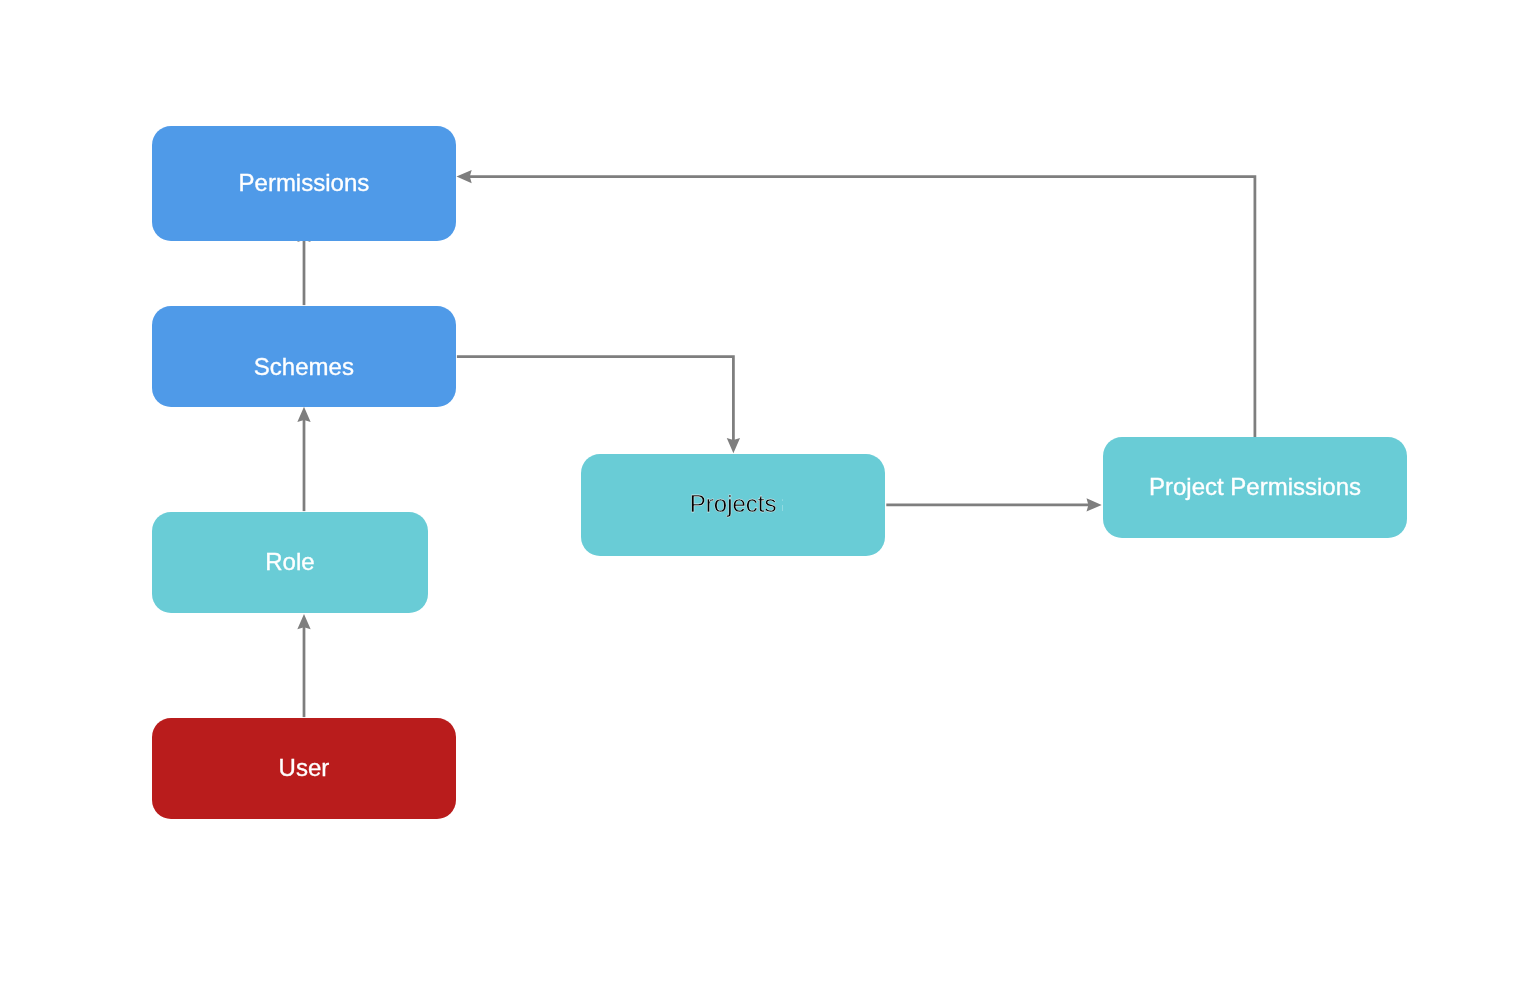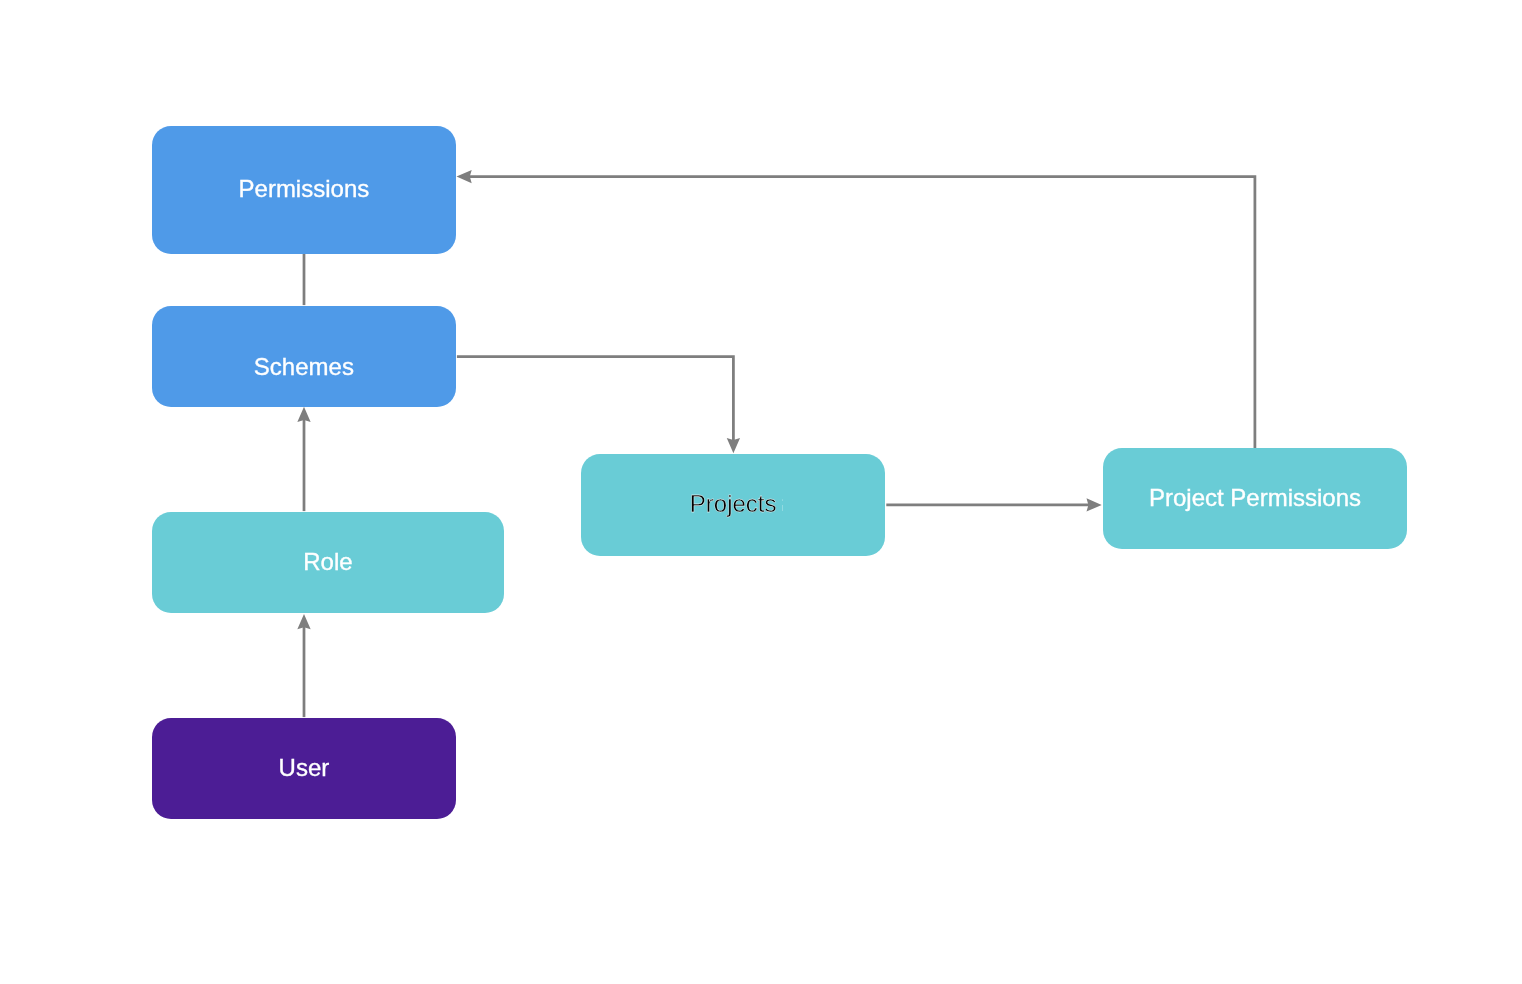--- a/index.html
+++ b/index.html
@@ -46,33 +46,33 @@
           <path fill="none" d="M886.3,504.9 L1089.1,504.9"></path>
           <path stroke="none" d="M1101.7,504.9 L1086.5,498.25 L1088.4,504.9 L1086.5,511.55 Z"></path>
         </g>
         <g>
           <path fill="none" d="M1254.9,453.4 L1254.9,176.6 L468.9,176.6"></path>
           <path stroke="none" d="M456.5,176.6 L471.7,169.95 L469.8,176.6 L471.7,183.25 Z"></path>
         </g>
       </g>
   </svg>
 
-  <div class="node" style="left: 151.9px; top: 126px; width: 304px; height: 128px; background: rgb(79, 154, 232); border-radius: 19px;">
+  <div class="node" style="left: 151.9px; top: 126px; width: 304px; height: 115px; background: rgb(79, 154, 232); border-radius: 19px;">
     <span class="node-label" style="color: rgb(255, 255, 255);">Permissions</span>
   </div>
   <div class="node" style="left: 151.9px; top: 306px; width: 304px; height: 100.6px; background: rgb(79, 154, 232); border-radius: 19px;">
     <span class="node-label" style="color: rgb(255, 255, 255); margin-top: 24px;">Schemes</span>
   </div>
-  <div class="node" style="left: 151.9px; top: 511.9px; width: 352px; height: 101.6px; background: rgb(105, 204, 214); border-radius: 19px;">
+  <div class="node" style="left: 151.9px; top: 511.9px; width: 276px; height: 101.6px; background: rgb(105, 204, 214); border-radius: 19px;">
     <span class="node-label" style="color: rgb(255, 255, 255);">Role</span>
   </div>
-  <div class="node" style="left: 151.9px; top: 718px; width: 304px; height: 101.4px; background: #4c1d95; border-radius: 19px;">
+  <div class="node" style="left: 151.9px; top: 718px; width: 304px; height: 101.4px; background: #b91c1c; border-radius: 19px;">
     <span class="node-label" style="color: rgb(255, 255, 255);">User</span>
   </div>
   <div class="node" style="left: 581px; top: 454.4px; width: 304.3px; height: 101.2px; background: rgb(105, 204, 214); border-radius: 19px;">
     <span class="node-label" style="color: #000000;">Projects</span>
   </div>
   <span class="ghost-glyph ghost-dot"></span>
   <span class="ghost-glyph ghost-stem"></span>
-  <div class="node" style="left: 1102.9px; top: 448px; width: 304.3px; height: 101.2px; background: rgb(105, 204, 214); border-radius: 19px;">
+  <div class="node" style="left: 1102.9px; top: 437px; width: 304.3px; height: 101.2px; background: rgb(105, 204, 214); border-radius: 19px;">
     <span class="node-label" style="color: rgb(255, 255, 255);">Project Permissions</span>
   </div>
 </div>
 
 </body></html>

